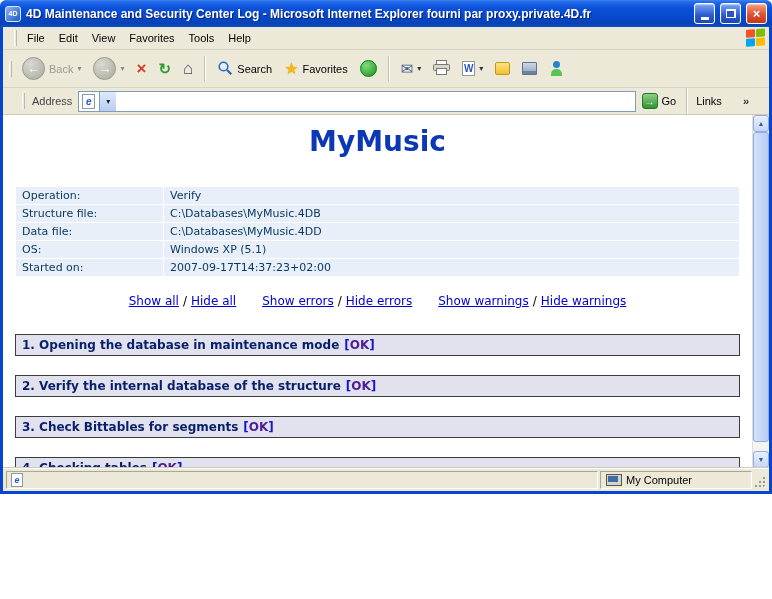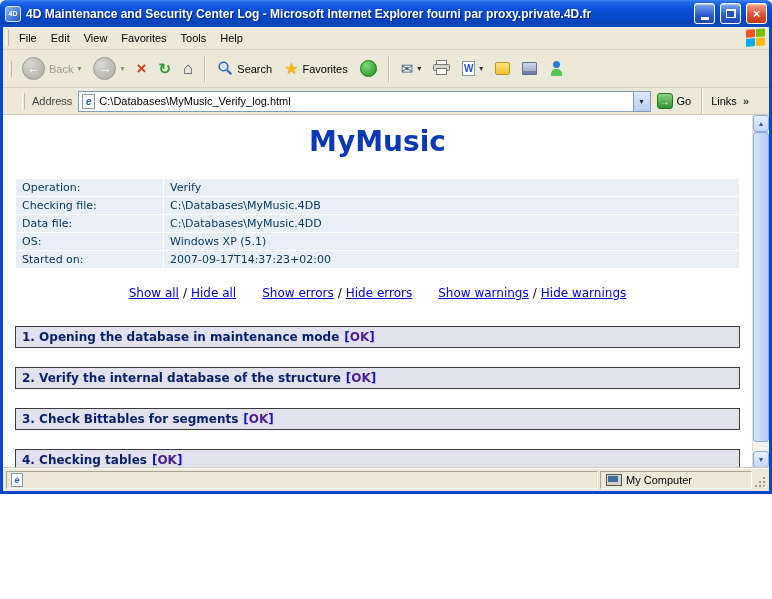--- a/index.html
+++ b/index.html
@@ -38,21 +38,21 @@
   }
   .win-btn.close{ background:linear-gradient(#f5a085,#dd5133 55%,#c23a18); font-size:13px; }
   .glyph-min{ width:8px; height:3px; background:#fff; margin-top:10px; }
   .glyph-restore{ position:relative; width:10px; height:9px; }
   .glyph-restore::before{ content:""; position:absolute; right:0; top:0; width:7px; height:6px; border:1px solid #fff; border-top-width:2px; }
   .glyph-restore::after{ content:""; position:absolute; left:0; bottom:0; width:7px; height:6px; border:1px solid #fff; border-top-width:2px; background:#2a55c0; }
 
   
   .menubar{
     height:23px; flex:0 0 23px; display:flex; align-items:center;
-    background:#ECE9D8; border-bottom:1px solid #d8d4c4; padding-left:0;
+    background:#ECE9D8; border-bottom:1px solid #d8d4c4; padding-left:8px;
   }
   .drag-grip{ width:3px; height:16px; border-left:1px solid #fff; border-right:1px solid #bdb9a8; margin:0 3px; }
   .menu-item{ padding:4px 7px; color:#000; cursor:default; }
   .menubar-spacer{ flex:1; }
   .winlogo{
     width:20px; height:18px; margin-right:3px;
     display:grid; grid-template-columns:9px 9px; grid-template-rows:8px 8px; gap:1px;
     transform:skewY(-4deg);
   }
   .winlogo i{ display:block; border-radius:1px; }
@@ -118,31 +118,31 @@
   }
   .addr-drop{
     width:17px; height:19px; display:flex; align-items:center; justify-content:center;
     background:linear-gradient(#dfe9fb,#b8cdf2); border-left:1px solid #7f9db9; font-size:8px; color:#223;
   }
   .go-btn{ display:flex; align-items:center; gap:4px; padding:0 6px; }
   .go-icon{
     width:16px; height:16px; border-radius:3px; display:flex; align-items:center; justify-content:center;
     background:linear-gradient(#8fd089,#2e9430); border:1px solid #1d7a20; color:#fff; font-size:10px; font-weight:bold;
   }
-  .links-area{ display:flex; align-items:center; gap:6px; padding:0 4px; }
+  .links-area{ display:flex; align-items:center; gap:21px; padding:0 4px; }
   .links-chev{ font-size:11px; color:#333; font-weight:bold; }
 
   
   .content{ flex:1 1 auto; display:flex; background:#fff; overflow:hidden; }
   .page{ flex:1; overflow:hidden; font-family:"DejaVu Sans",sans-serif; color:#000; }
   .page-title{
     text-align:center; font-size:28px; font-weight:bold; color:#0b38b4; margin-top:10px;
     font-family:"DejaVu Sans",sans-serif;
   }
-  .info-table{ margin:20px 12px 0 12px; border-collapse:collapse; width:calc(100% - 24px); }
+  .info-table{ margin:28px 12px 0 12px; border-collapse:collapse; width:calc(100% - 24px); }
   .info-table td{
     background:#e8eff8; border:1px solid #fff; font-size:11px; color:#0a3a63;
     padding:2px 6px; height:18px; white-space:nowrap;
   }
   .info-table td.lbl{ width:148px; }
 
   .filter-links{ text-align:center; margin-top:17px; font-size:12px; color:#000; }
   .filter-links a{ color:#0000cc; text-decoration:underline; cursor:pointer; }
   .filter-links .sep{ margin:0 4px; }
   .filter-links .gap{ display:inline-block; width:26px; }
@@ -287,21 +287,20 @@
     <span class="tb-btn">
       <span class="msn-icon"></span>
     </span>
   </div>
 
   <div class="addressbar">
     <span class="drag-grip"></span>
     <span class="addr-label">Address</span>
     <span class="address-input">
       <span class="doc-icon">e</span>
-      <input type="text" value="C:\Databases\MyMusic_Verify_log.html" style="">
       <span class="addr-drop">
           <span>▾</span>
         </span>
     </span>
     <span class="go-btn">
       <span class="go-icon">→</span>
       <span class="tb-label">Go</span>
     </span>
     <span class="tb-sep"></span>
     <span class="links-area">
@@ -314,21 +313,21 @@
     <div class="page">
       <div class="page-title">MyMusic</div>
 
       <table class="info-table">
         <tbody>
             <tr>
           <td class="lbl">Operation:</td>
           <td>Verify</td>
         </tr>
         <tr>
-          <td class="lbl">Checking file:</td>
+          <td class="lbl">Structure file:</td>
           <td>C:\Databases\MyMusic.4DB</td>
         </tr>
         <tr>
           <td class="lbl">Data file:</td>
           <td>C:\Databases\MyMusic.4DD</td>
         </tr>
         <tr>
           <td class="lbl">OS:</td>
           <td>Windows XP (5.1)</td>
         </tr>

